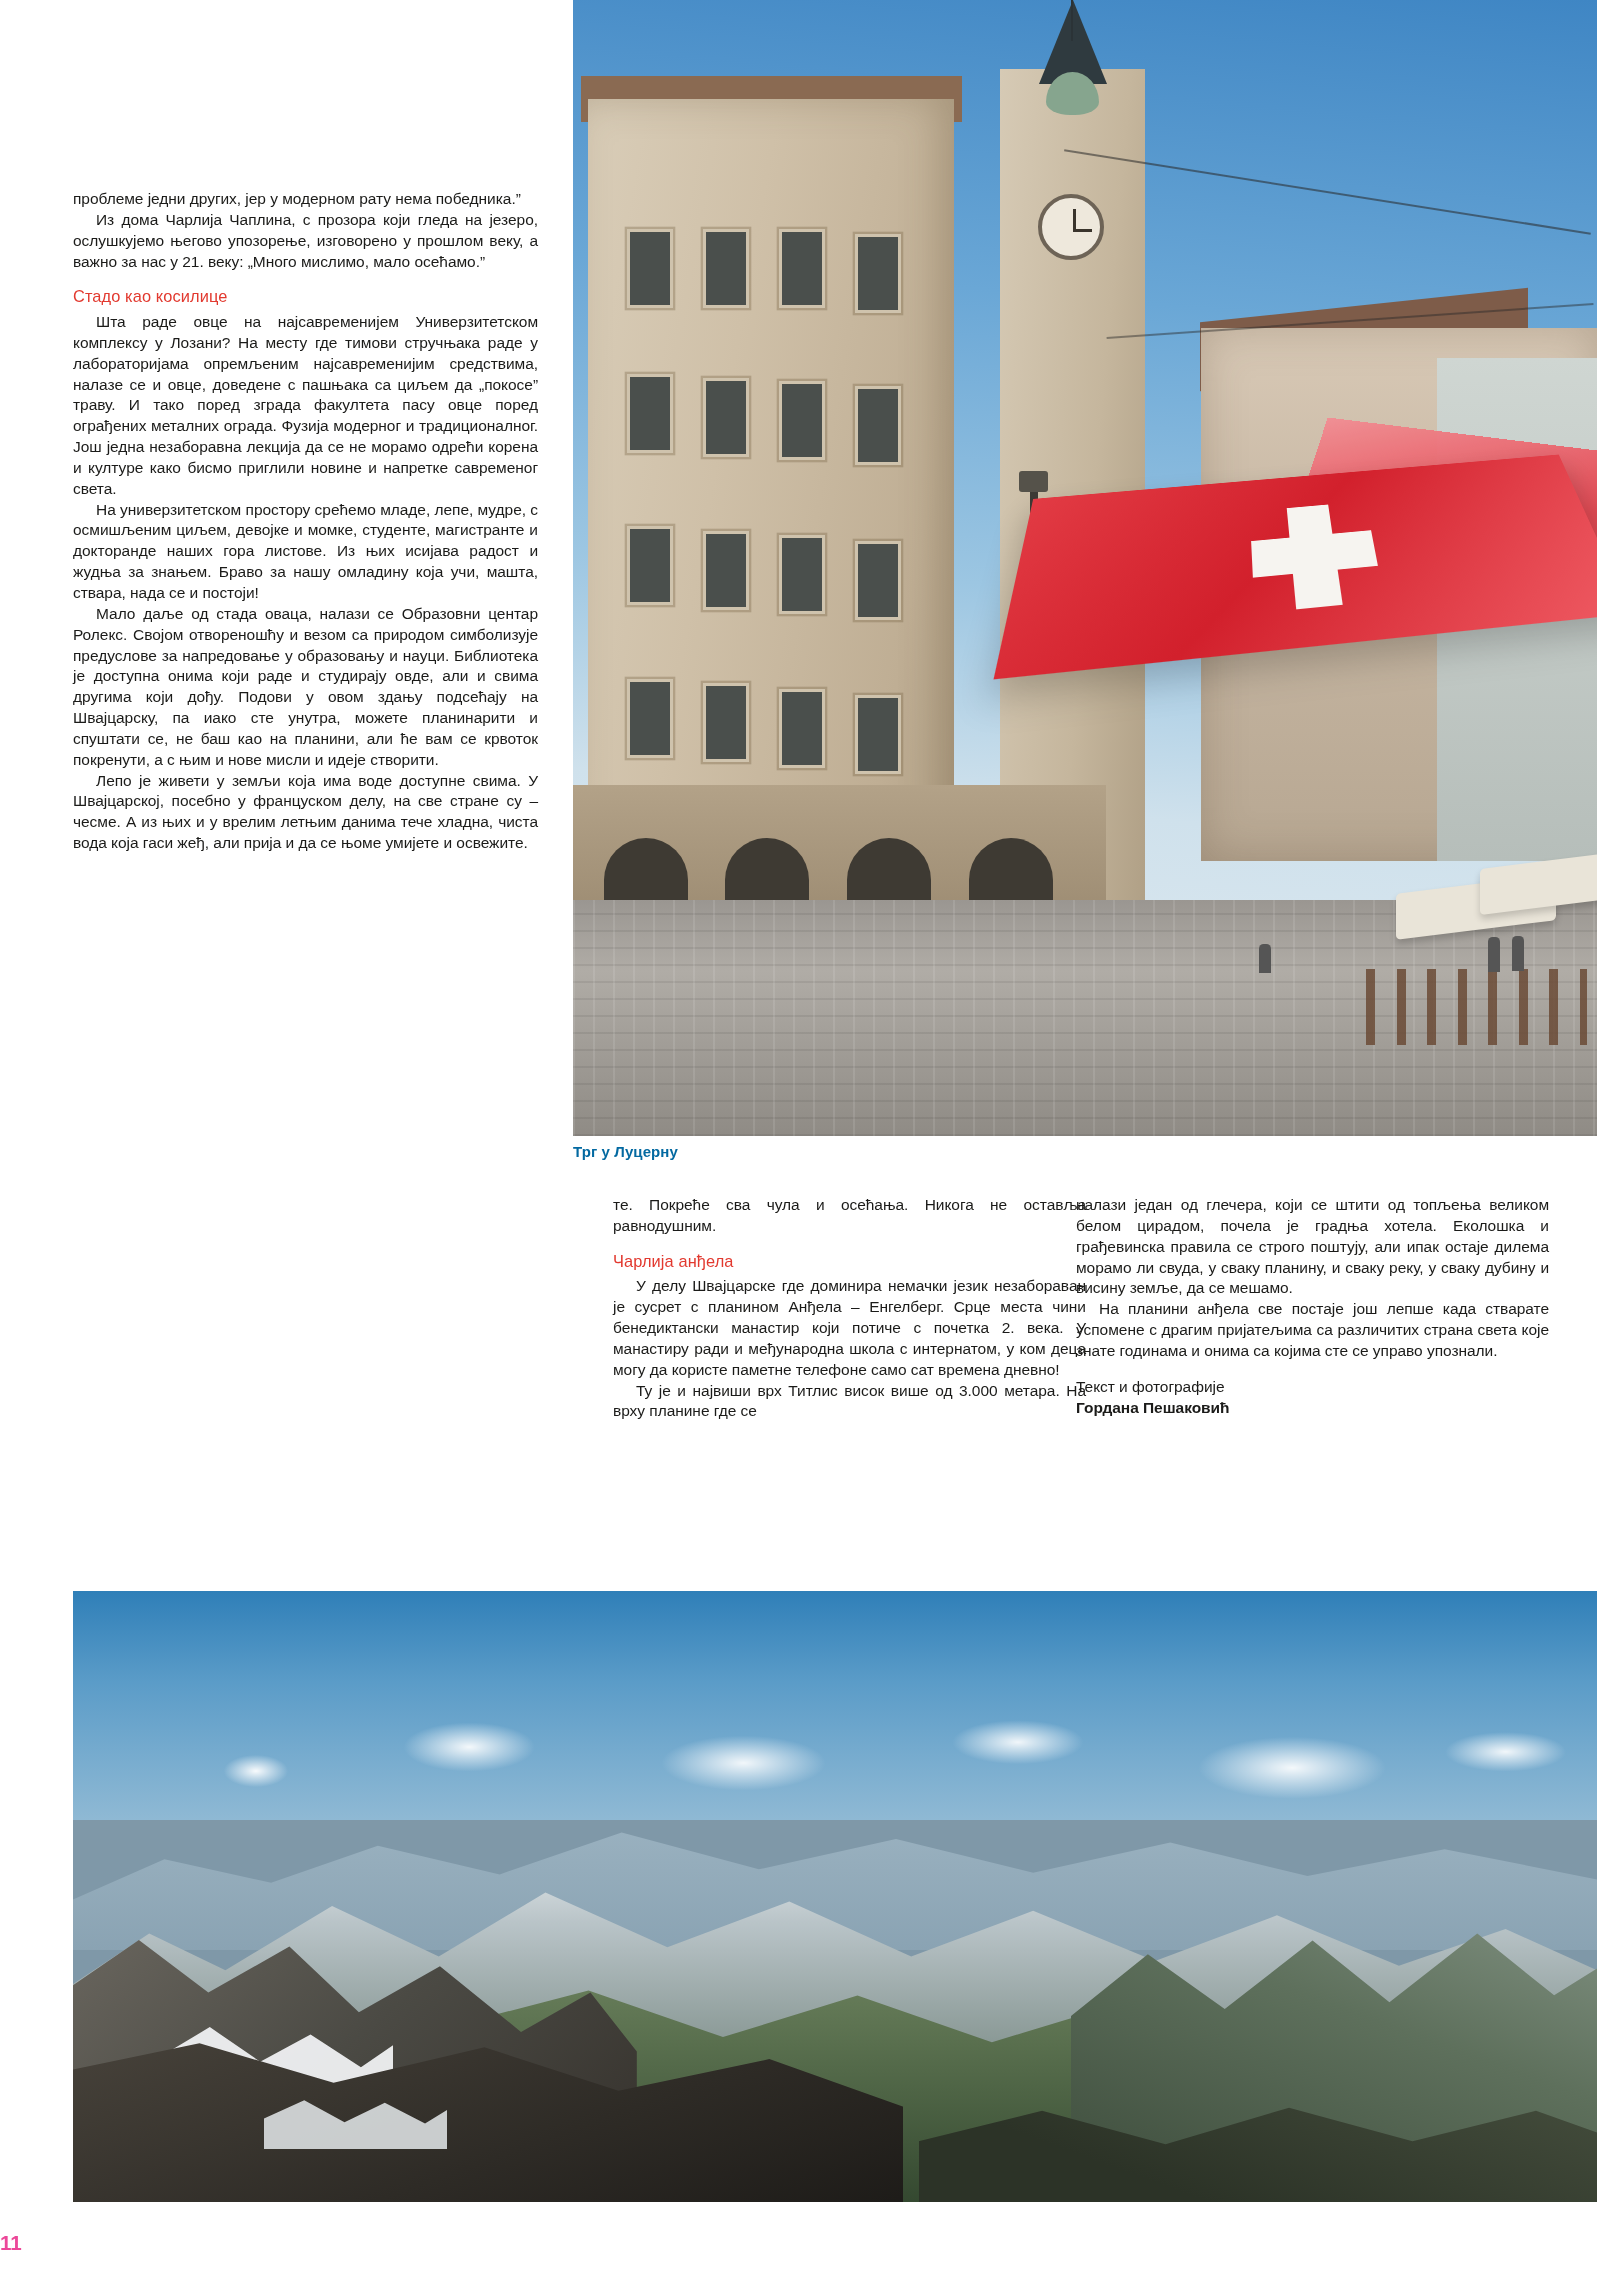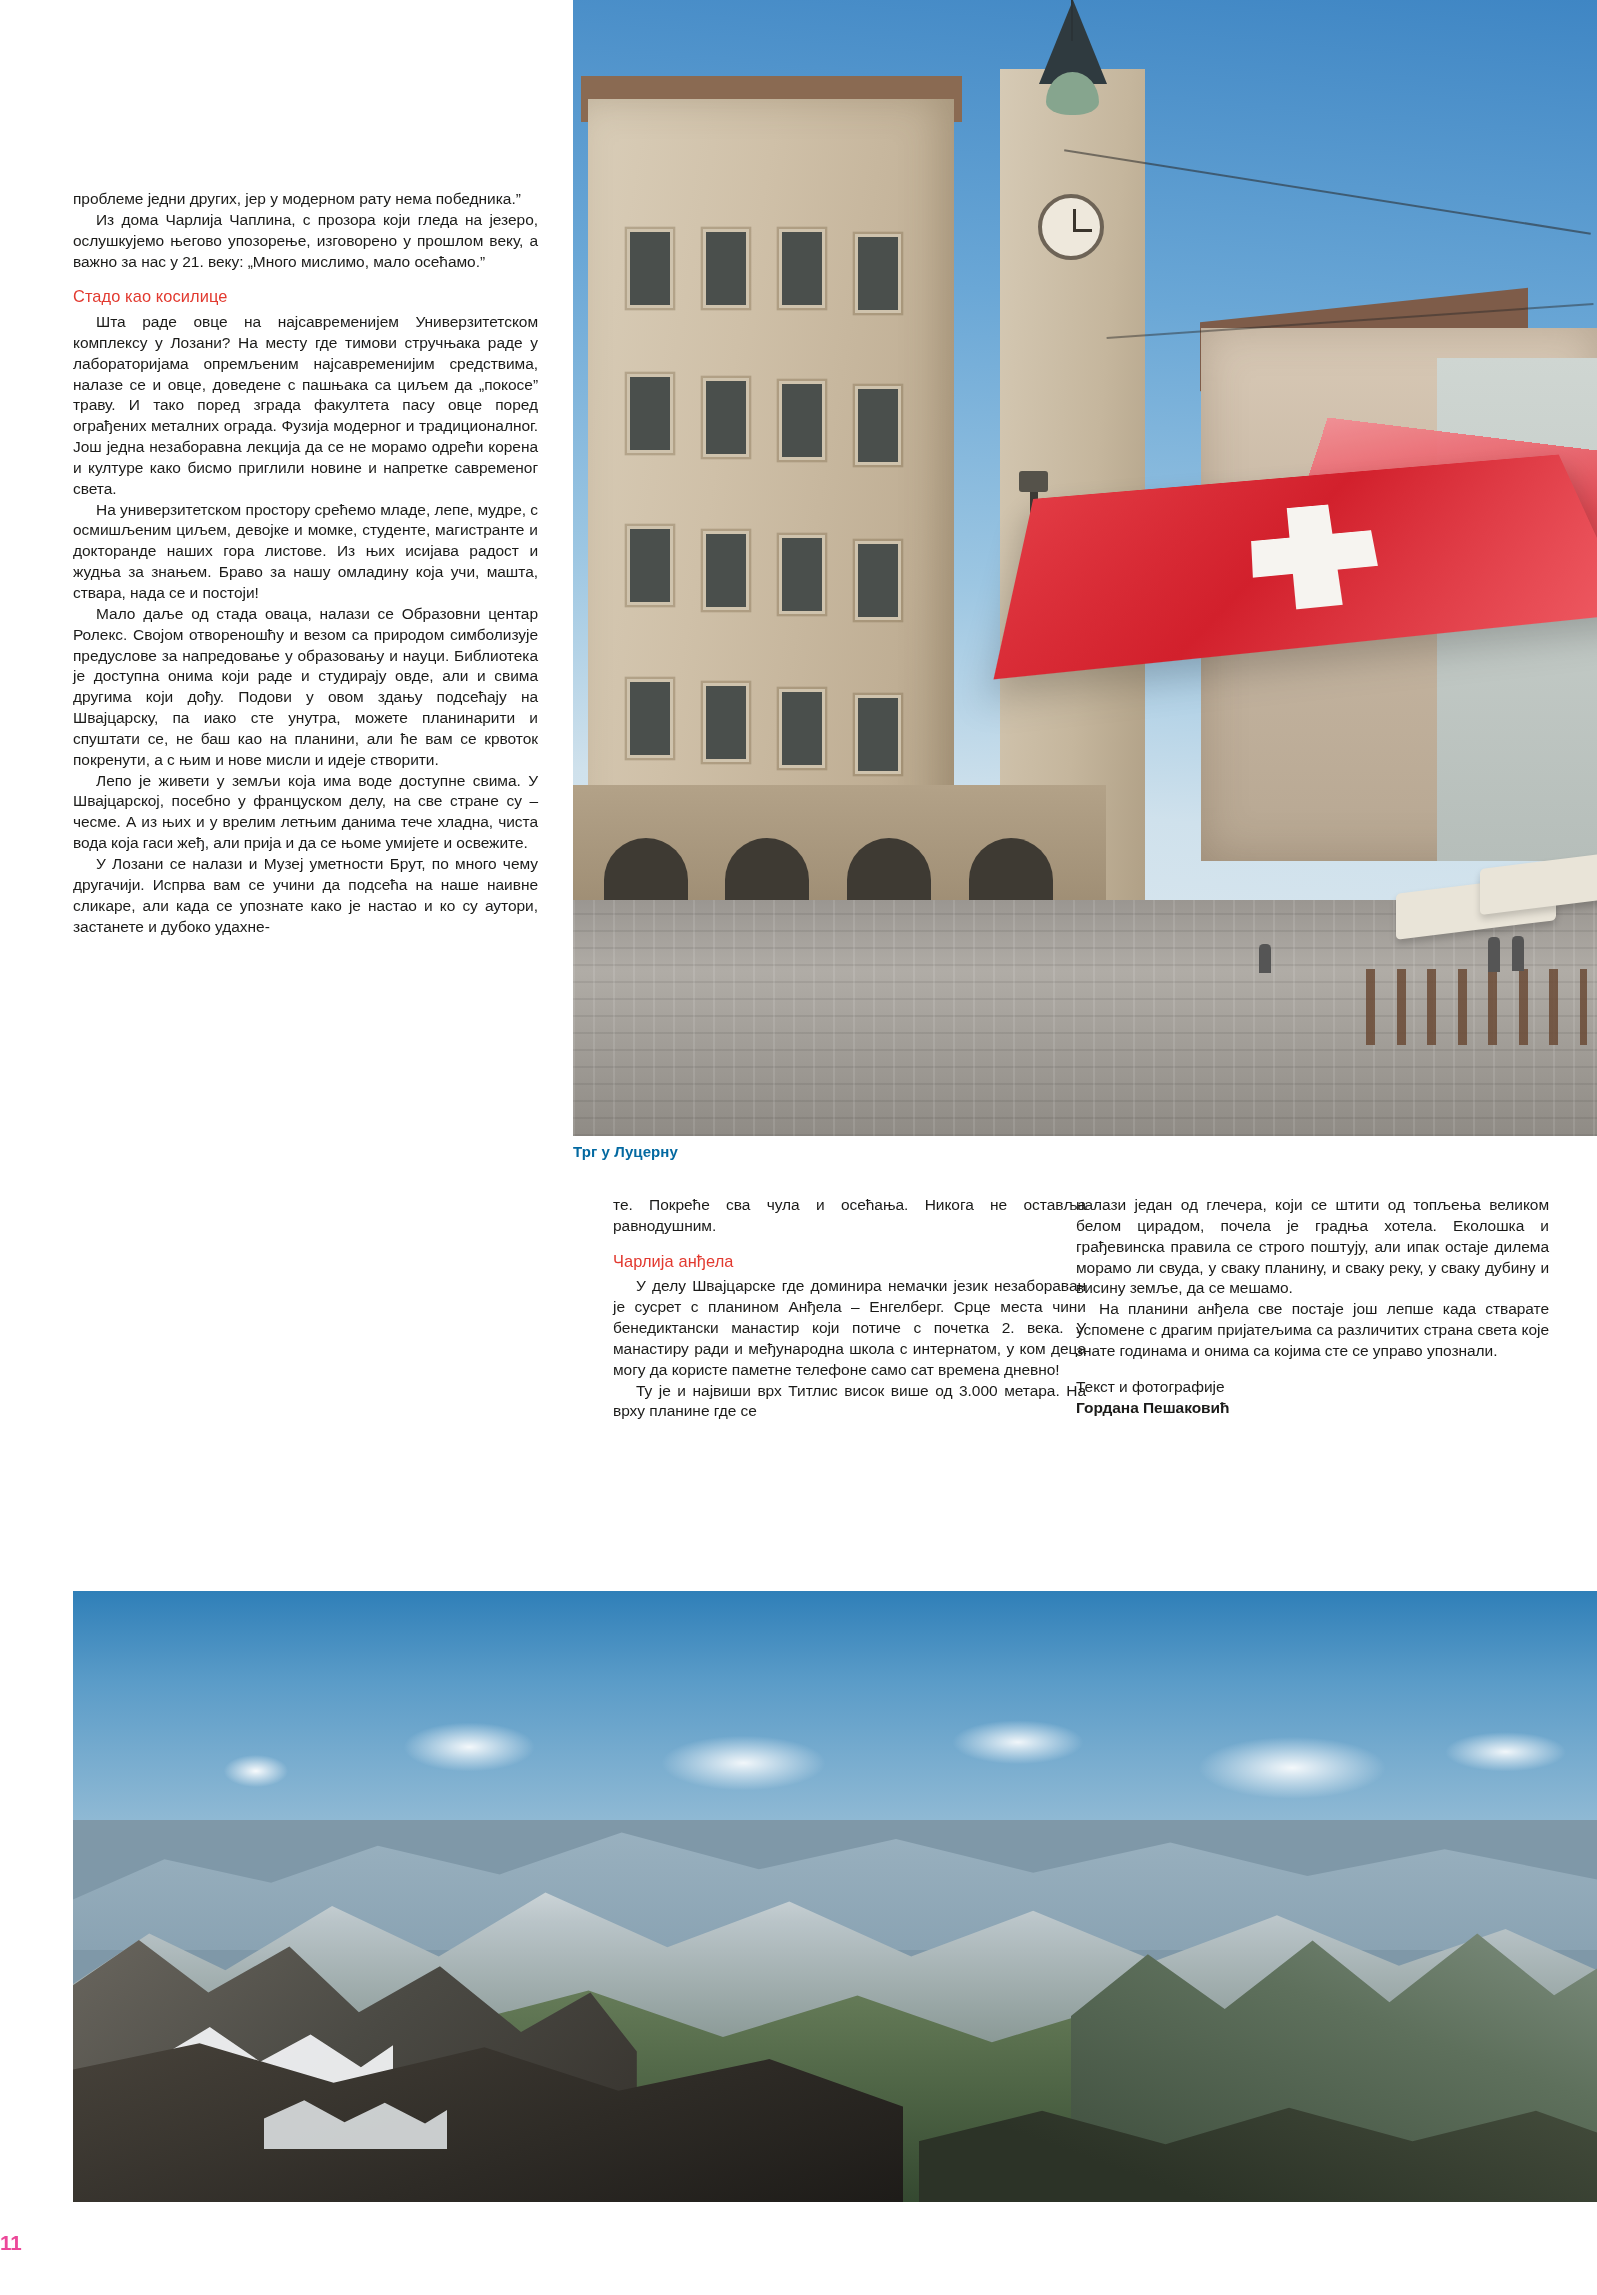--- a/index.html
+++ b/index.html
@@ -400,21 +400,20 @@
   <div class="col col-left">
     <p>проблеме једни других, јер у модерном рату нема победника.”</p>
     <p class="ind">Из дома Чарлија Чаплина, с прозора који гледа на језеро, ослушкујемо његово упозорење, изговорено у прошлом веку, а важно за нас у 21. веку: „Много мислимо, мало осећамо.”</p>
 
     <div class="sub">Стадо као косилице</div>
 
     <p class="ind">Шта раде овце на најсавременијем Универзитетском комплексу у Лозани? На месту где тимови стручњака раде у лабораторијама опремљеним најсавременијим средствима, налазе се и овце, доведене с пашњака са циљем да „покосе” траву. И тако поред зграда факултета пасу овце поред ограђених металних ограда. Фузија модерног и традиционалног. Још једна незаборавна лекција да се не морамо одрећи корена и културе како бисмо приглили новине и напретке савременог света.</p>
     <p class="ind">На универзитетском простору срећемо младе, лепе, мудре, с осмишљеним циљем, девојке и момке, студенте, магистранте и докторанде наших гора листове. Из њих исијава радост и жудња за знањем. Браво за нашу омладину која учи, машта, ствара, нада се и постоји!</p>
     <p class="ind">Мало даље од стада оваца, налази се Образовни центар Ролекс. Својом отвореношћу и везом са природом симболизује предуслове за напредовање у образовању и науци. Библиотека је доступна онима који раде и студирају овде, али и свима другима који дођу. Подови у овом здању подсећају на Швајцарску, па иако сте унутра, можете планинарити и спуштати се, не баш као на планини, али ће вам се крвоток покренути, а с њим и нове мисли и идеје створити.</p>
     <p class="ind">Лепо је живети у земљи која има воде доступне свима. У Швајцарској, посебно у француском делу, на све стране су – чесме. А из њих и у врелим летњим данима тече хладна, чиста вода која гаси жеђ, али прија и да се њоме умијете и освежите.</p>
-    <p class="ind">У Лозани се налази и Музеј уметности Брут, по много чему другачији. Испрва вам се учини да подсећа на наше наивне сликаре, али када се упознате како је настао и ко су аутори, застанете и дубоко удахне-</p>
   </div>
 
   <div class="col col-mid">
     <p>те. Покреће сва чула и осећања. Никога не оставља равнодушним.</p>
 
     <div class="sub">Чарлија анђела</div>
 
     <p class="ind">У делу Швајцарске где доминира немачки језик незабораван је сусрет с планином Анђела – Енгелберг. Срце места чини бенедиктански манастир који потиче с почетка 2. века. У манастиру ради и међународна школа с интернатом, у ком деца могу да користе паметне телефоне само сат времена дневно!</p>
     <p class="ind">Ту је и највиши врх Титлис висок више од 3.000 метара. На врху планине где се</p>
   </div>

